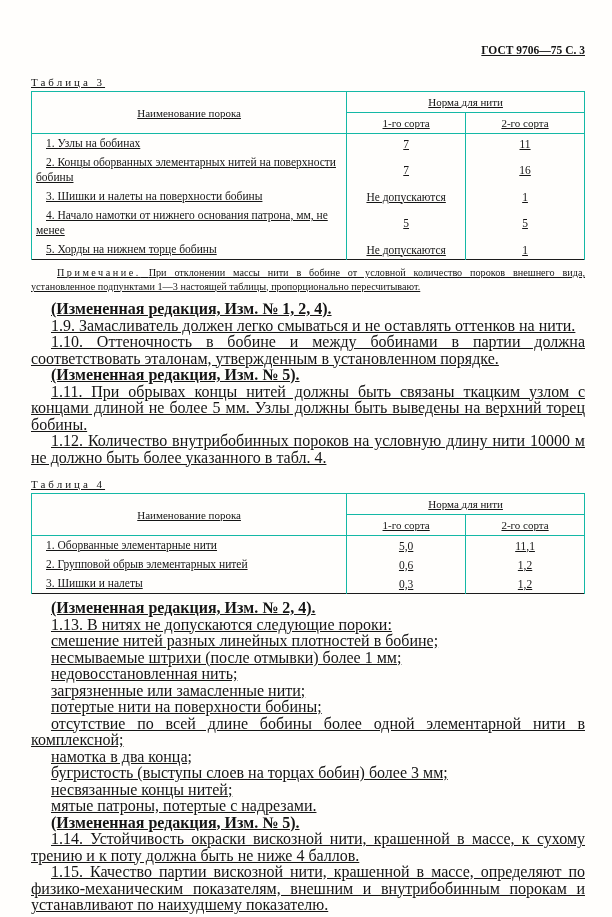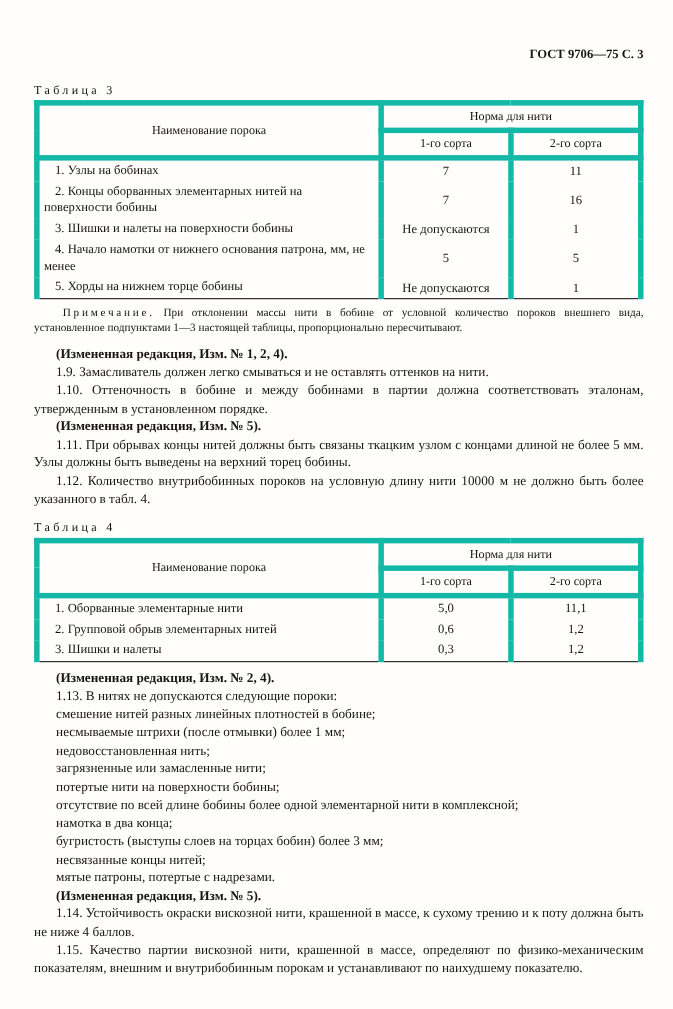--- a/index.html
+++ b/index.html
@@ -5,20 +5,21 @@
   * { box-sizing: border-box; }
   html, body { margin: 0; padding: 0; background: #ffffff; }
   .page {
     width: 612px; height: 917px;
     background: #fffefc;
     font-family: "Liberation Serif", serif;
     color: #151515;
     padding: 44px 27px 30px 31px;
     overflow: hidden;
     position: relative;
+    text-decoration: underline;
   }
   .doc-ref {
     text-align: right;
     font-weight: bold;
     font-size: 11.5px;
     margin-bottom: 20px;
   }
   .tbl-caption {
     text-align: left;
     font-size: 11px;
@@ -27,21 +28,21 @@
   }
   .tbl-caption.t4 { margin-top: 12px; }
   table.gost {
     width: 100%;
     border-collapse: collapse;
     border: 1.5px solid #1c1c1c;
     font-size: 11.5px;
     margin-bottom: 6px;
   }
   .gost th, .gost td {
-    border: 5px solid #14b8a6;
+    border: 1px solid #14b8a6;
     padding: 2px 4px;
     font-weight: normal;
   }
   .gost thead th {
     text-align: center;
     font-size: 11px;
     padding: 4px 4px;
   }
   .gost tbody td { border-top: none; border-bottom: none; }
   .c-name { width: 57%; }
@@ -55,21 +56,21 @@
   .t-val { text-align: center; vertical-align: middle; }
   .note {
     font-size: 10.2px;
     line-height: 13.5px;
     text-align: justify;
     text-indent: 26px;
     margin: 2px 0 8px 0;
   }
   .note-label { letter-spacing: 2.5px; }
   .para {
-    font-size: 12px;
+    font-size: 16px;
     line-height: 16.5px;
     text-align: justify;
     text-indent: 20px;
     margin: 0;
   }
   .bold { font-weight: bold; }
   .gap-top { margin-top: 3px; }
 </style>
 </head>
 <body>

